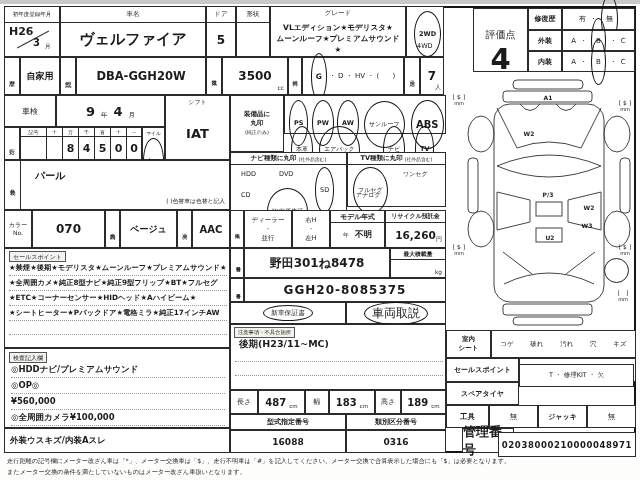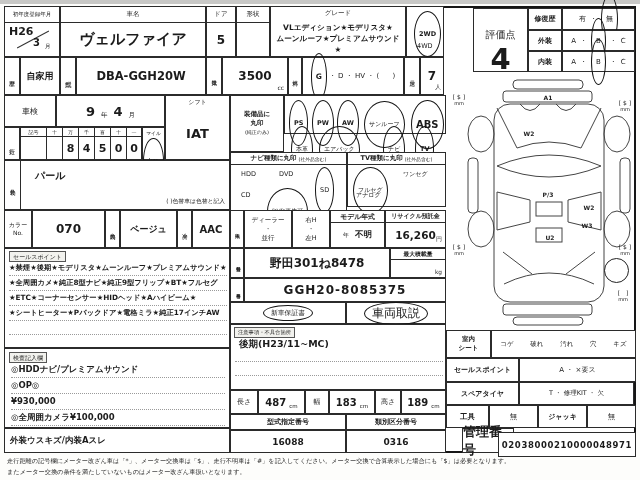--- a/index.html
+++ b/index.html
@@ -295,21 +295,21 @@
 <div class="b c bold" style="left:230px;top:414px;width:116px;height:16px;font-size:7px">型式指定番号</div>
 <div class="b c bold" style="left:346px;top:414px;width:100px;height:16px;font-size:7px">類別区分番号</div>
 <div class="b c bold" style="left:230px;top:430px;width:116px;height:23px;font-size:9px">16088</div>
 <div class="b c bold" style="left:346px;top:430px;width:100px;height:23px;font-size:9px">0316</div>
 
 <div class="b" style="left:4px;top:348px;width:226px;height:80px">
   <span class="tag" style="left:4px;top:3px">検査記入欄</span>
   <div class="n col" style="left:6px;top:13px;width:214px">
     <div class="dot bold" style="height:16px;font-size:8.5px;line-height:15px;white-space:nowrap;overflow:hidden">◎HDDナビ/プレミアムサウンド</div>
     <div class="dot bold" style="height:16px;font-size:8.5px;line-height:15px;white-space:nowrap;overflow:hidden">◎OP◎</div>
-    <div class="dot bold" style="height:16px;font-size:8.5px;line-height:15px;white-space:nowrap;overflow:hidden">¥930,000</div>
+    <div class="dot bold" style="height:16px;font-size:8.5px;line-height:15px;white-space:nowrap;overflow:hidden">¥560,000</div>
     <div class="dot bold" style="height:16px;font-size:8.5px;line-height:15px;white-space:nowrap;overflow:hidden">◎全周囲カメラ¥100,000</div>
   </div>
 </div>
 <div class="b" style="left:4px;top:428px;width:226px;height:25px;display:flex;align-items:center">
   <span class="bold" style="font-size:8.5px;padding-left:5px">外装ウスキズ/内装Aスレ</span>
 </div>
 
 <div class="b col c" style="left:446px;top:330px;width:45px;height:28px;font-size:6.5px;line-height:9px;font-weight:bold">
   <span>室内</span>
   <span>シート</span>
@@ -317,21 +317,21 @@
 <div class="b c" style="left:491px;top:330px;width:145px;height:28px;font-size:6.5px;justify-content:space-around">
   <span>コゲ</span>
   <span>破れ</span>
   <span>汚れ</span>
   <span>穴</span>
   <span>キズ</span>
 </div>
 <div class="b c bold" style="left:446px;top:358px;width:73px;height:24px;font-size:7px">セールスポイント</div>
 <div class="b c" style="left:519px;top:358px;width:117px;height:24px;font-size:7px">A ・ ×要ス</div>
 <div class="b c bold" style="left:446px;top:382px;width:73px;height:23px;font-size:7px">スペアタイヤ</div>
-<div class="b c" style="left:519px;top:382px;width:115px;height:23px;font-size:6.5px">T ・ 修理KIT ・ 欠</div>
+<div class="b c" style="left:519px;top:364px;width:115px;height:23px;font-size:6.5px">T ・ 修理KIT ・ 欠</div>
 <div class="b c bold" style="left:446px;top:405px;width:43px;height:23px;font-size:7.5px">工具</div>
 <div class="b c" style="left:489px;top:405px;width:49px;height:23px;font-size:7.5px">無</div>
 <div class="b c bold" style="left:538px;top:405px;width:49px;height:23px;font-size:7px">ジャッキ</div>
 <div class="b c" style="left:587px;top:405px;width:49px;height:23px;font-size:7.5px">無</div>
 <div class="b c bold" style="left:462px;top:428px;width:52px;height:25px;font-size:13px">管理番号</div>
 <div class="b c bold" style="left:498px;top:432px;width:138px;height:25px;font-size:8.5px;letter-spacing:0.6px">02038000210000048971</div>
 
 <svg style="position:absolute;left:446px;top:74px" width="192" height="258" viewBox="446 74 192 258">
   <g fill="none" stroke="#454545" stroke-width="1">
     <rect x="513" y="80" width="70" height="9" rx="4"></rect>

